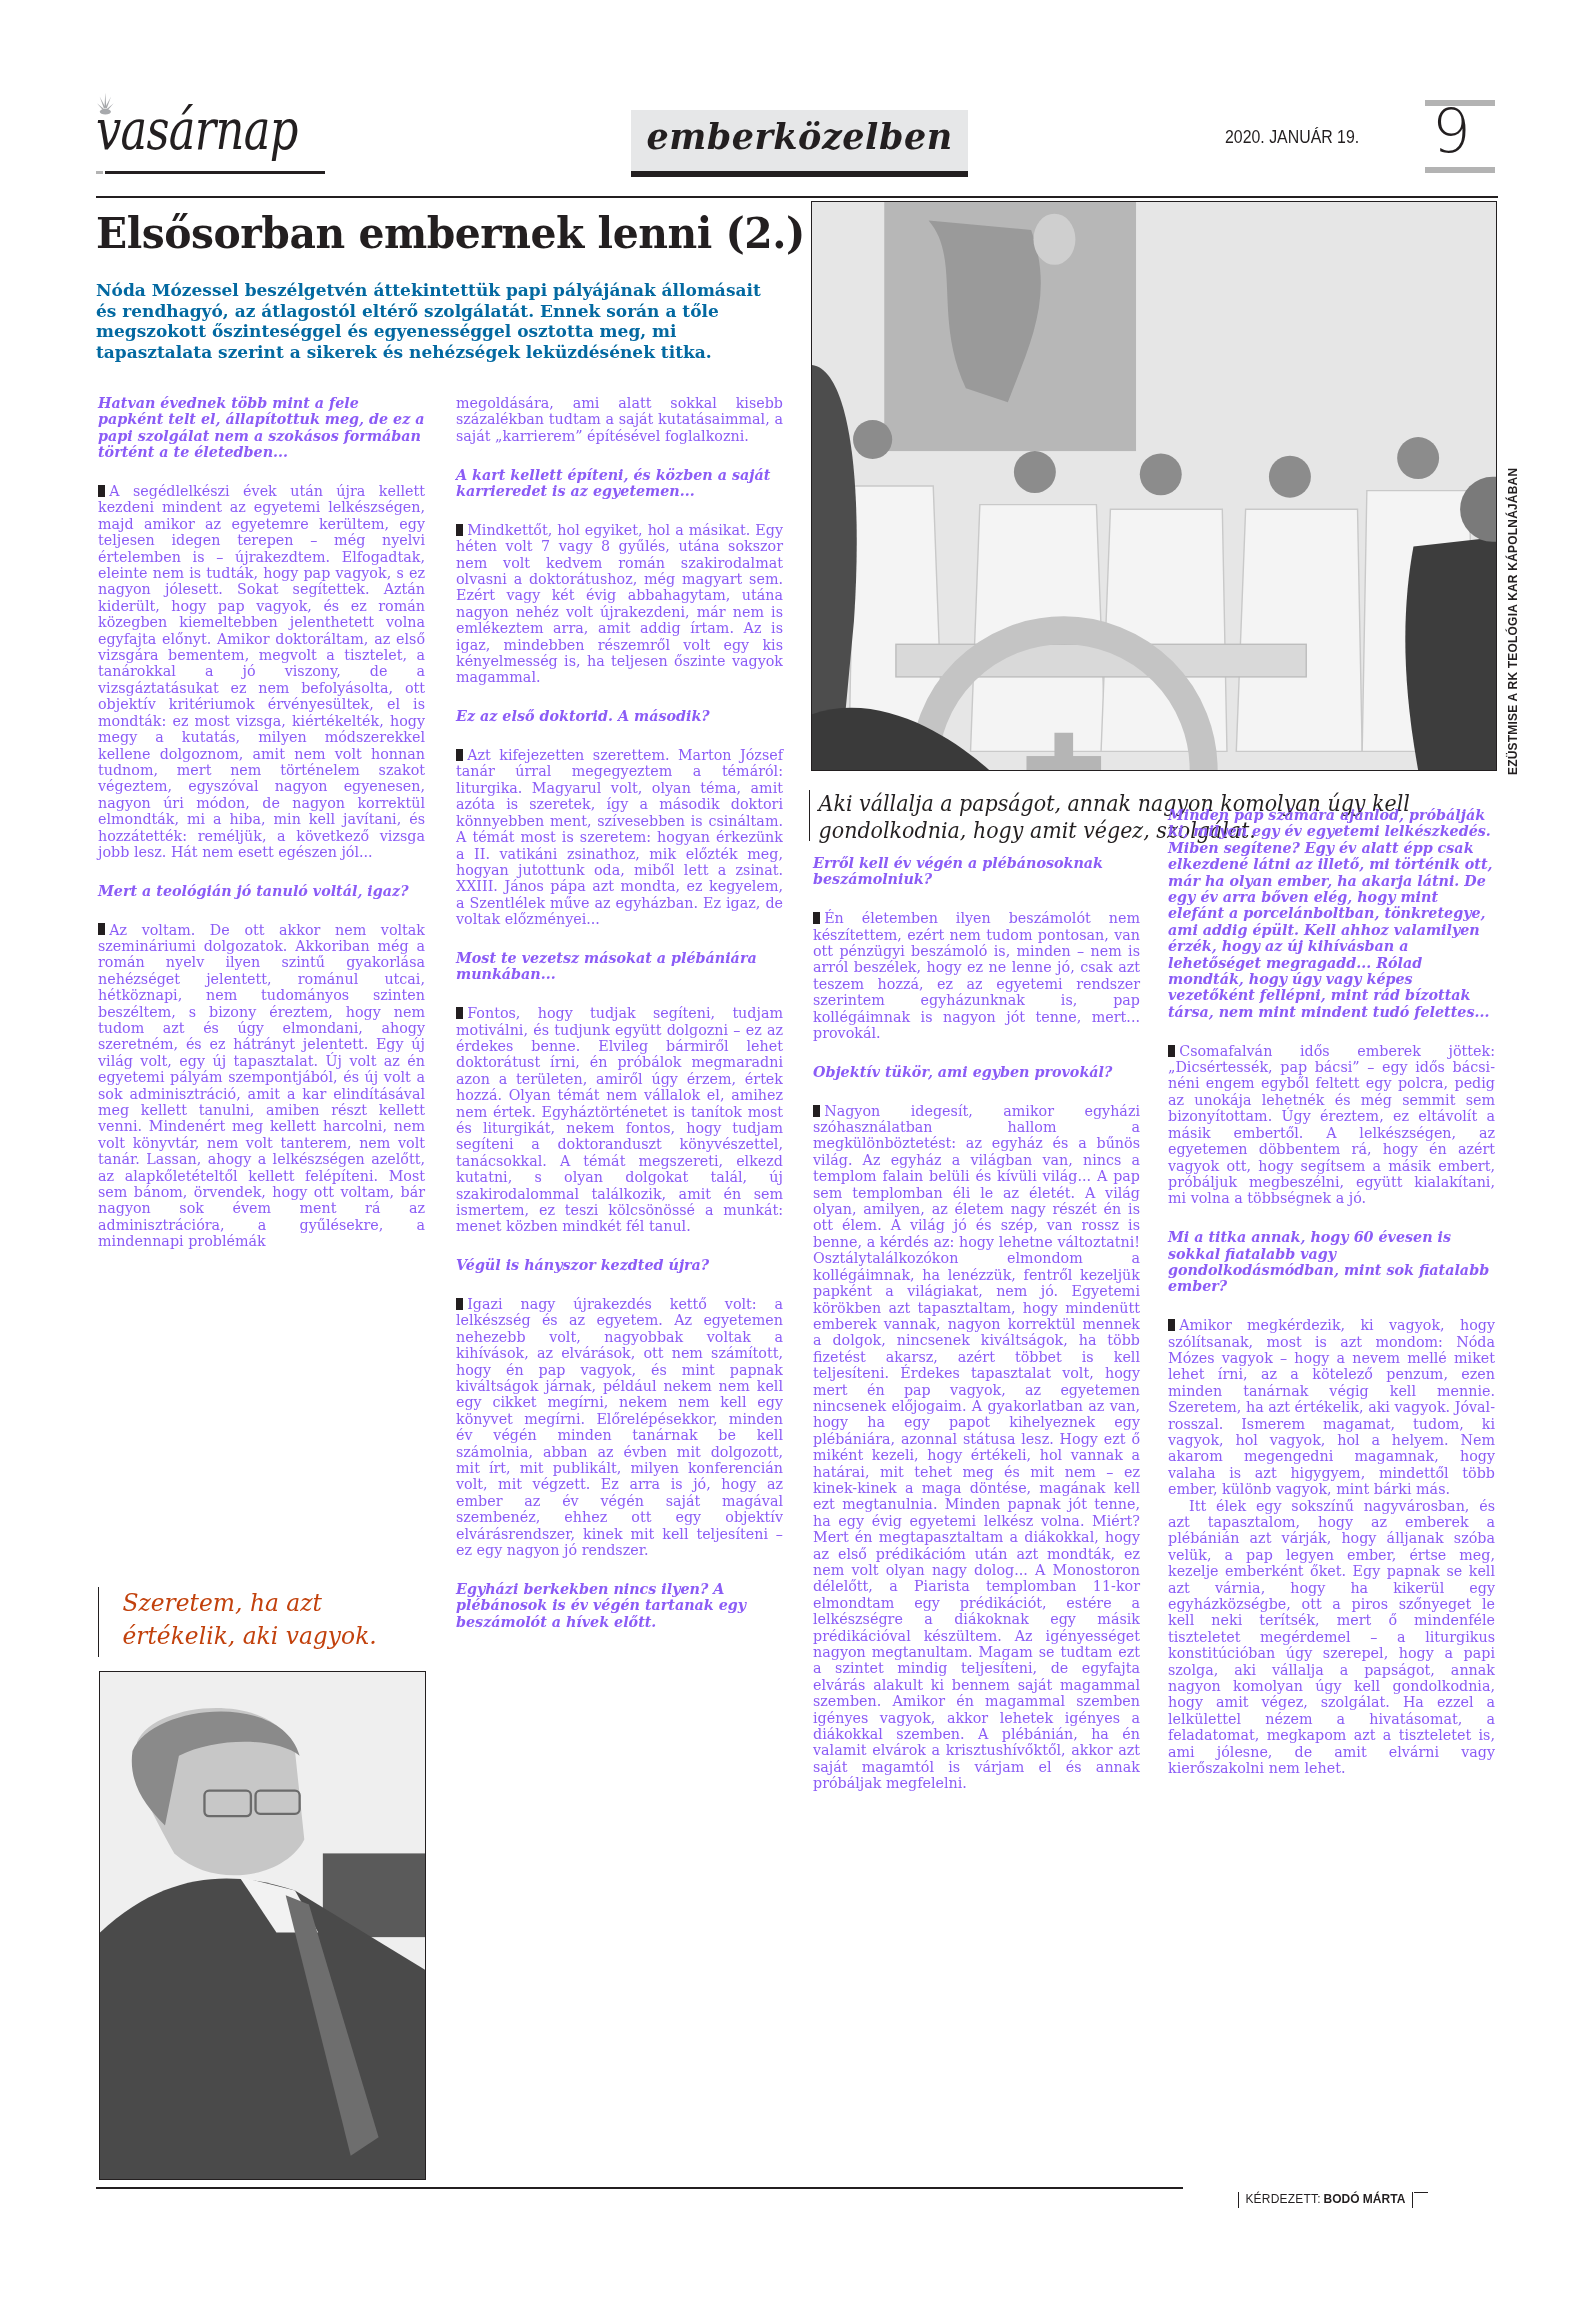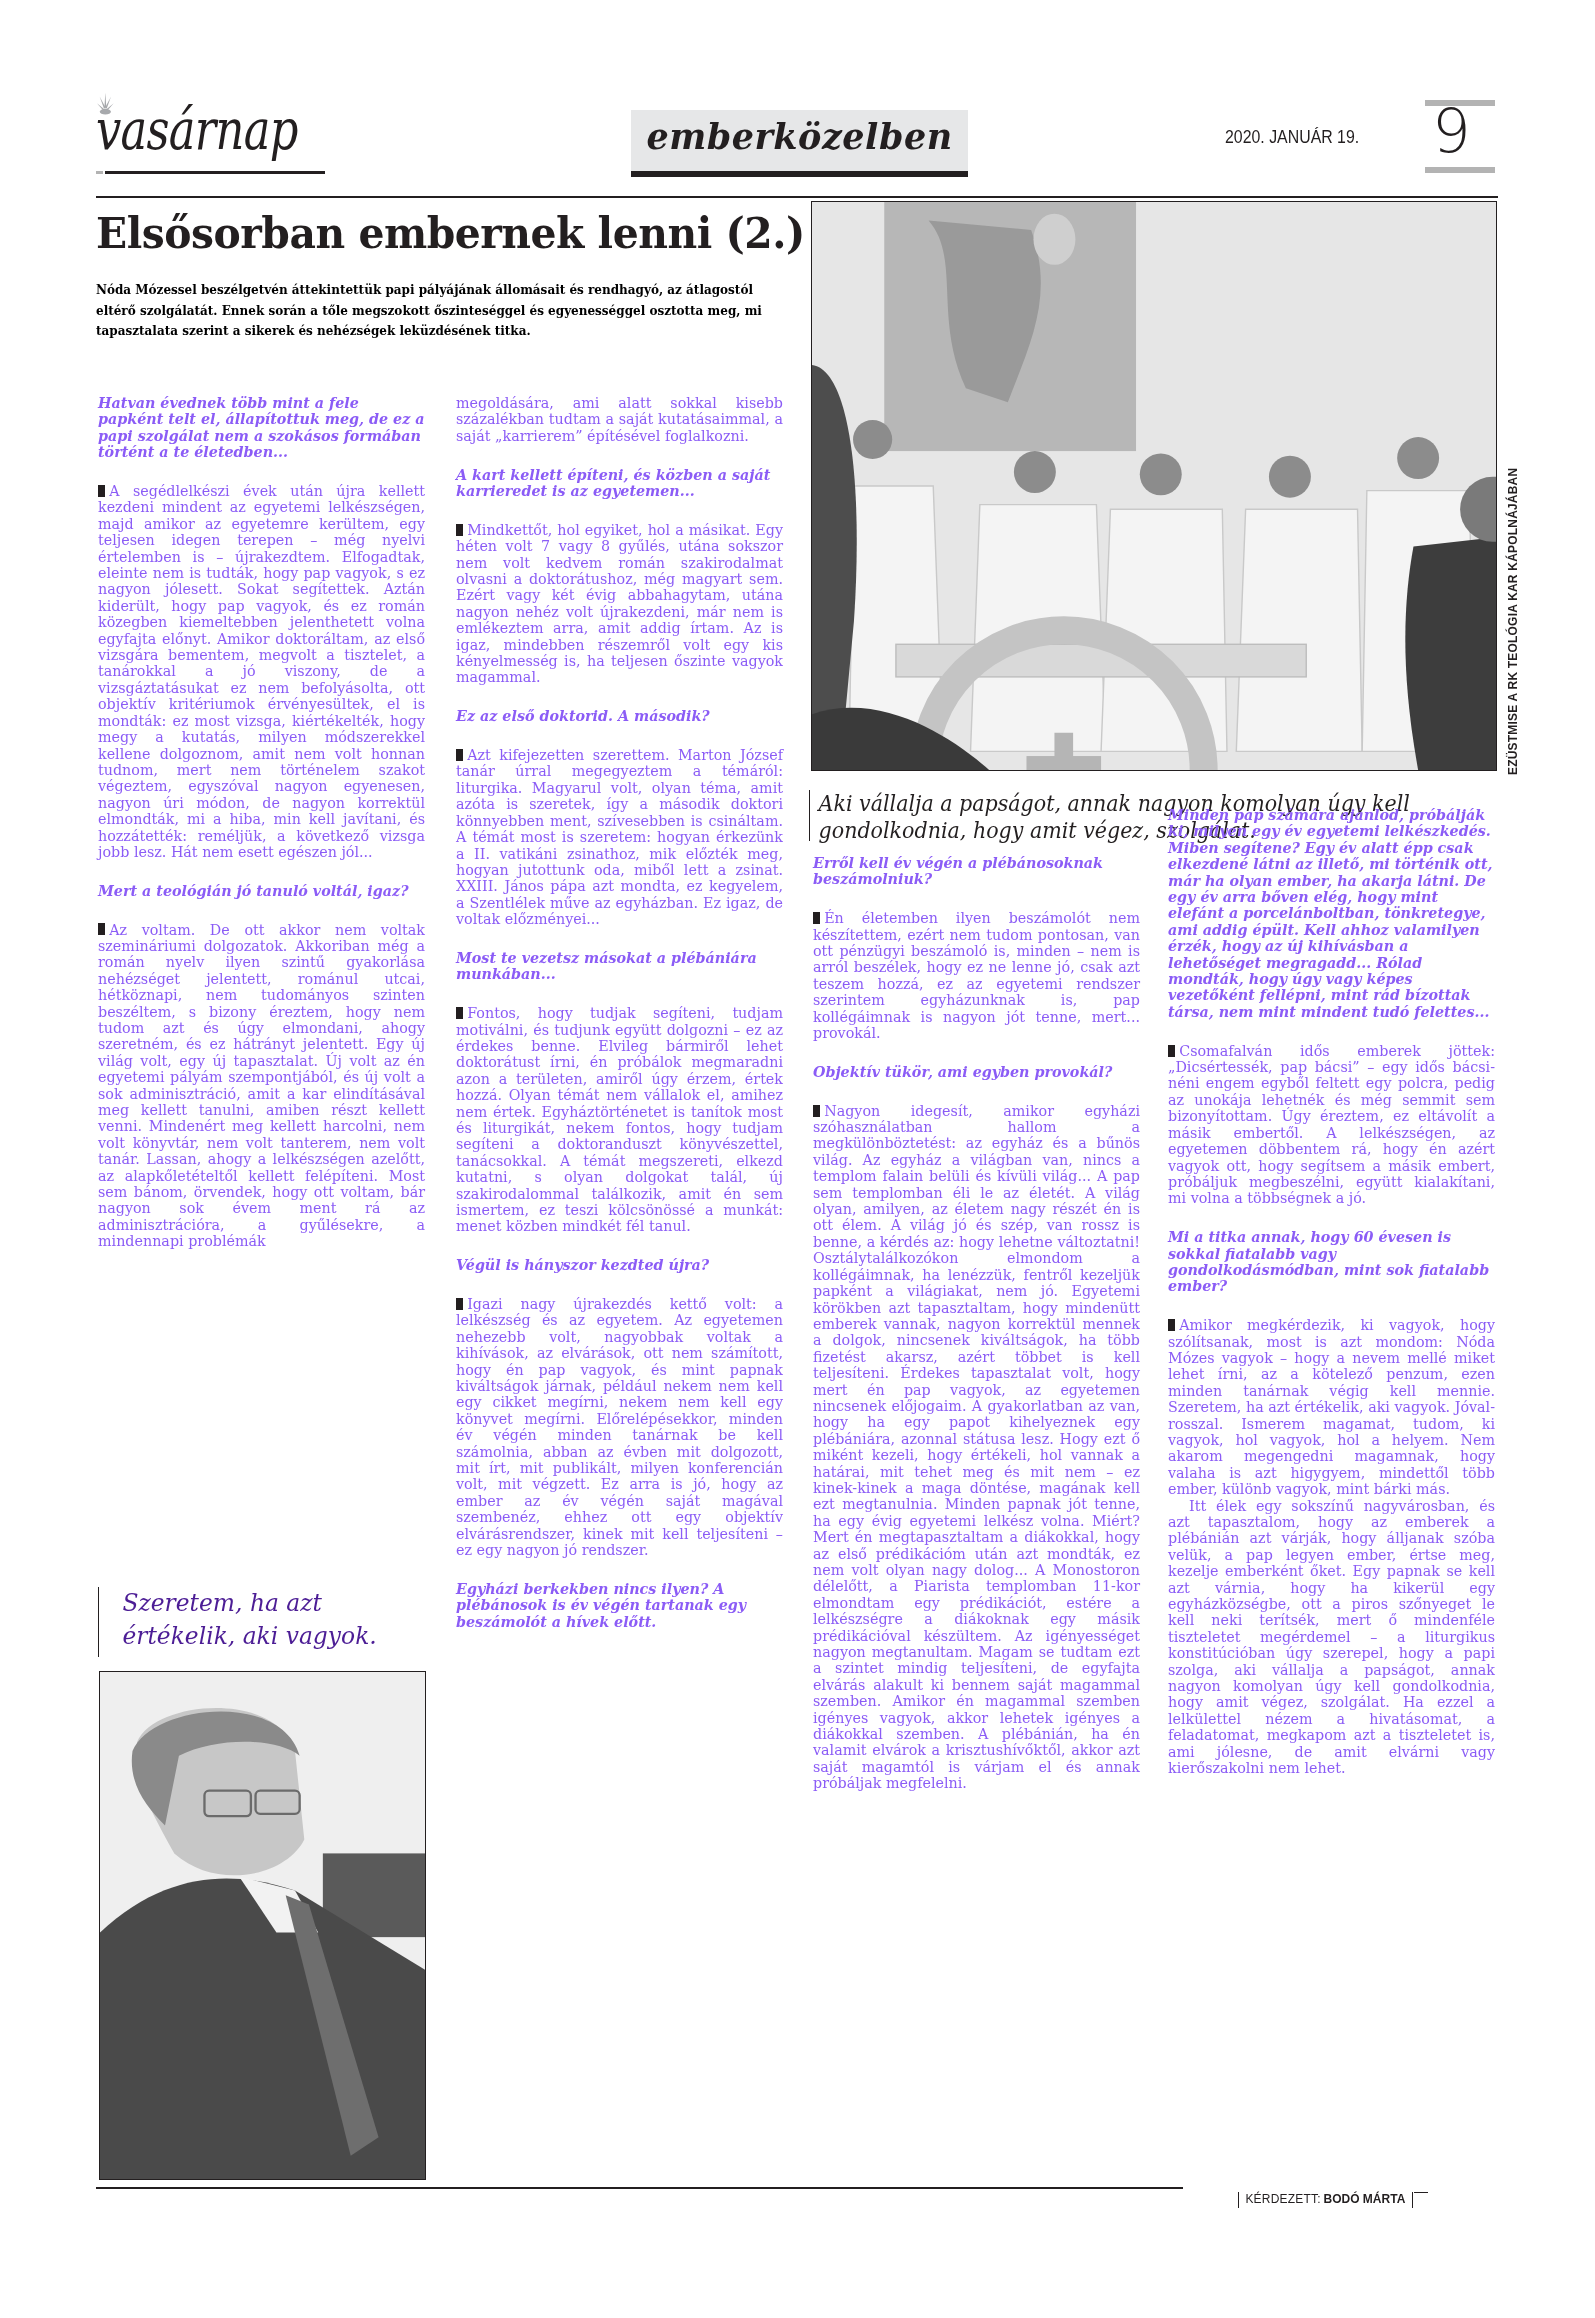--- a/index.html
+++ b/index.html
@@ -23,39 +23,39 @@
   .date { left: 1225px; top: 126px; font-family: "Liberation Sans Narrow", "Liberation Sans", sans-serif; font-size: 18.7px; color: #231f20; transform: scaleX(0.85); transform-origin: left top; }
   .page-num-bar-top { left: 1425px; top: 100px; width: 70px; height: 5.6px; background: #b3b3b3; }
   .page-num-bar-bot { left: 1425px; top: 167px; width: 70px; height: 5.6px; background: #b3b3b3; }
   .page-num { left: 1432px; top: 100px; font-family: "DejaVu Sans", sans-serif; font-size: 61px; font-weight: 300; color: #231f20; line-height: 1; }
 
   .top-rule { left: 96px; top: 196px; width: 1402px; height: 2.3px; background: #231f20; }
 
   
   .headline { left: 96px; top: 208px; font-family: "DejaVu Serif", serif; font-weight: bold; font-size: 43px; letter-spacing: -0.5px;
               color: #231f20; transform: scaleX(0.95); transform-origin: left top; white-space: nowrap; }
-  .lead { left: 96px; top: 280px; width: 687px; font-family: "DejaVu Serif", serif; font-weight: bold; font-size: 12px; line-height: 20.6px;
-          color: #000000; }
+  .lead { left: 96px; top: 280px; width: 687px; font-family: "DejaVu Serif", serif; font-weight: bold; font-size: 17px; line-height: 20.6px;
+          color: #0369a1; }
 
   
   .col { font-family: "DejaVu Serif", serif; font-size: 14.3px; line-height: 16.4px; color: #8b5cf6; text-align: justify; hyphens: auto; }
   .col p { margin: 0 0 0 0; }
   .col .q { font-style: italic; font-weight: bold; margin: 22.4px 0 22.4px 0; text-align: left; }
   .col .q.first { margin-top: 0; }
   .col .a::before { content: ""; display: inline-block; width: 6.5px; height: 12px; background: #231f20; margin-right: 4.7px; vertical-align: -0.9px; }
   .col .indent { text-indent: 21px; }
 
   .col1 { left: 98px; top: 395px; width: 327px; }
   .col2 { left: 456px; top: 395px; width: 327px; }
   .col3 { left: 813px; top: 855px; width: 327px; }
   .col4 { left: 1168px; top: 807px; width: 327px; }
 
   
   .pull1 { left: 98px; top: 1587px; width: 327px; height: 70px; border-left: 1.9px solid #231f20; }
-  .pull1 .txt { padding-left: 23.4px; font-family: "DejaVu Serif", serif; font-style: italic; font-size: 23.4px; line-height: 33px; color: #4c1d95; }
+  .pull1 .txt { padding-left: 23.4px; font-family: "DejaVu Serif", serif; font-style: italic; font-size: 23.4px; line-height: 33px; color: #c2410c; }
   .pull2 { left: 809px; top: 790px; width: 673px; height: 51px; border-left: 1.9px solid #231f20; }
   .pull2 .txt { padding-left: 9.3px; font-family: "DejaVu Serif", serif; font-style: italic; font-size: 22.4px; line-height: 27px; color: #231f20;
                 transform: scaleX(0.92); transform-origin: left top; width: 724px; }
 
   
   .photo-main { left: 811px; top: 201px; width: 686px; height: 570px; border: 1.4px solid #231f20; box-sizing: border-box;
                 background: linear-gradient(180deg, #e8e8e8 0%, #e3e3e3 40%, #d4d4d4 100%); overflow: hidden; }
   .photo-portrait { left: 99px; top: 1671px; width: 327px; height: 509px; border: 1.4px solid #231f20; box-sizing: border-box;
                     background: #efefef; overflow: hidden; }
   .photo-caption { left: 1503px; top: 467px; width: 18.7px; height: 308px; }

